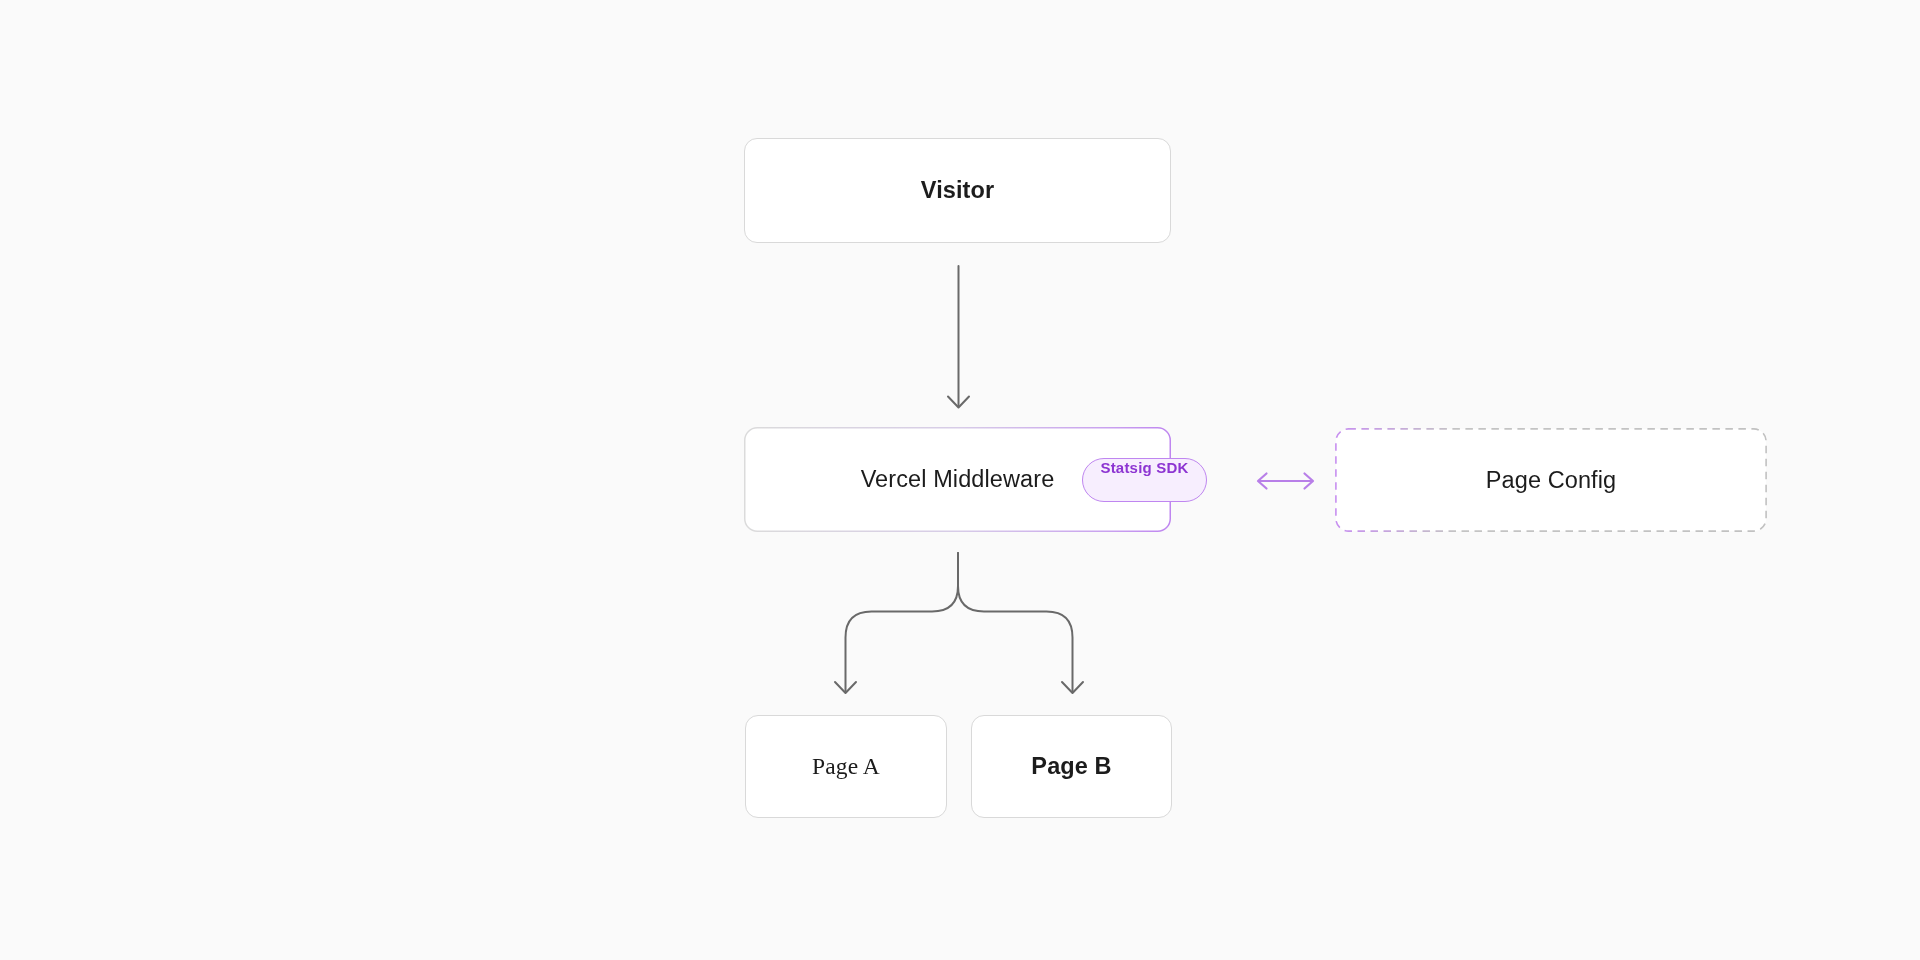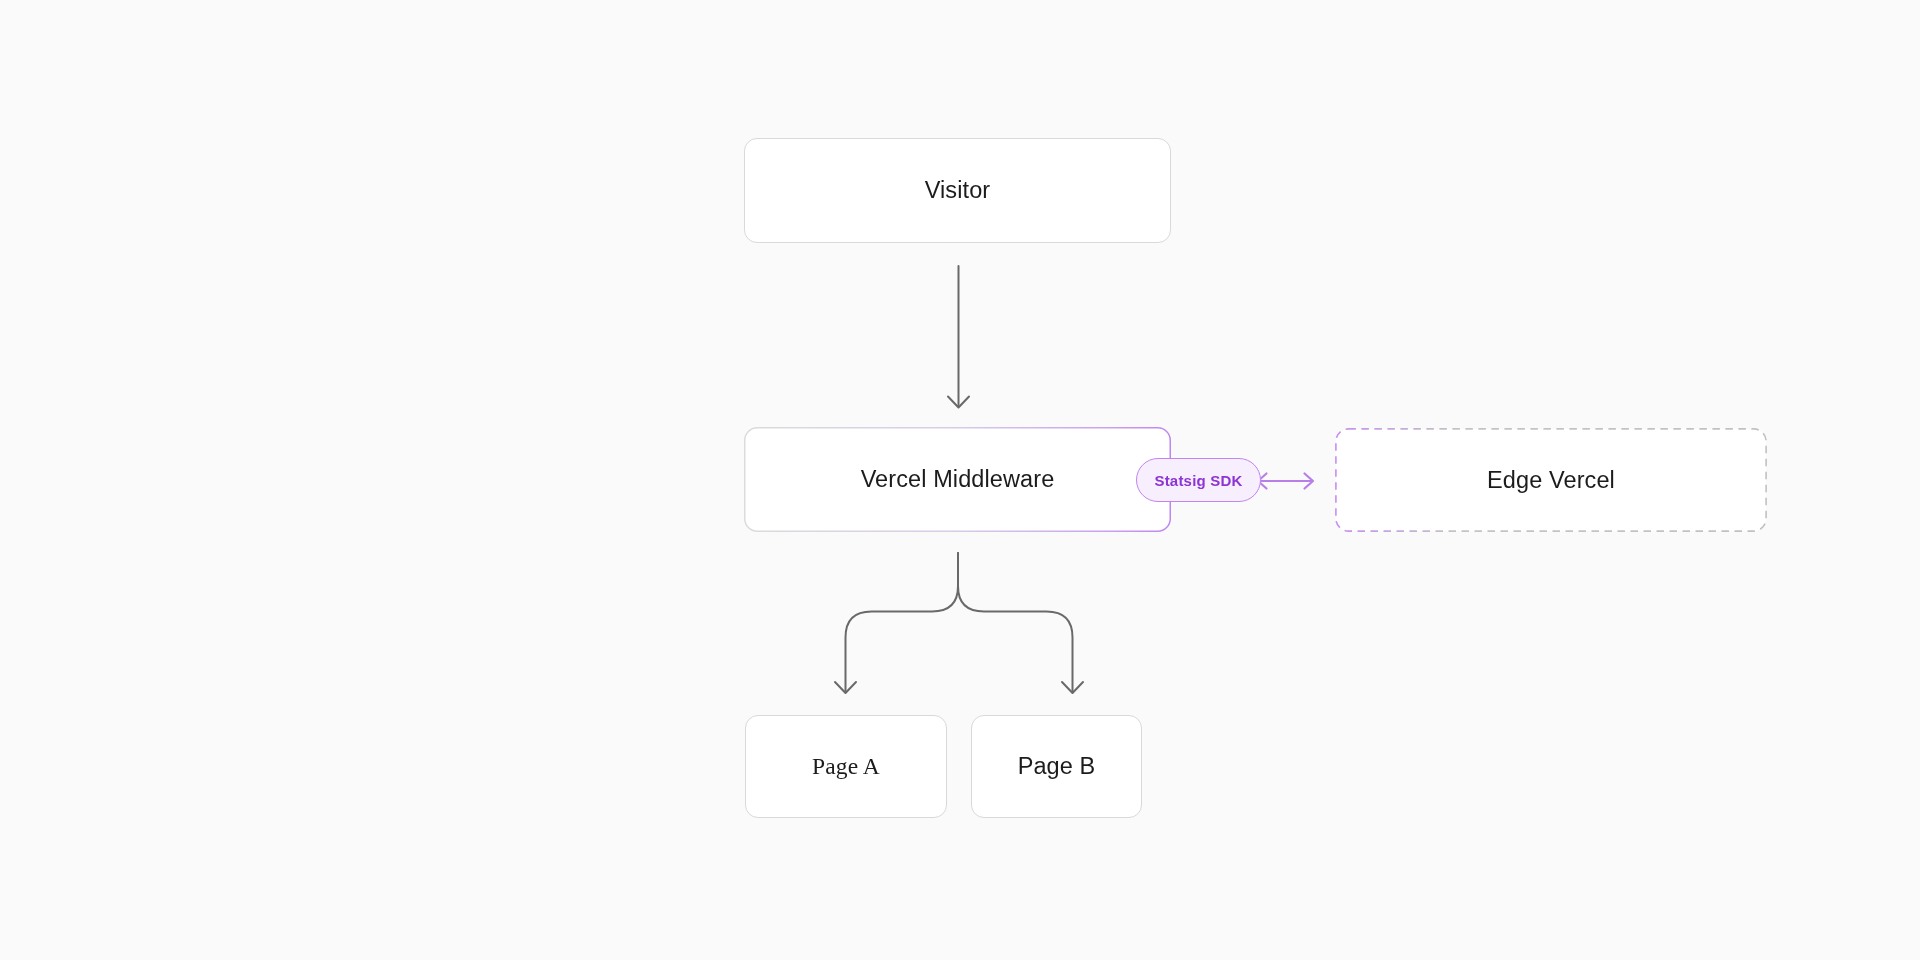--- a/index.html
+++ b/index.html
@@ -30,31 +30,30 @@
     letter-spacing: 0.1px;
     color: #1c1c1c;
     background: #ffffff;
     border: 1.5px solid #d9d9d9;
     border-radius: 13px;
   }
   .node.bare {
     background: transparent;
     border-color: transparent;
   }
-  .node-visitor   { left: 744px; top: 138px; width: 427px; height: 105px; }
+  .node-visitor   { left: 744px; top: 138px; width: 427px; height: 105px; font-weight: bold; }
   .node-middleware{ left: 744px; top: 427px; width: 427px; height: 105px; text-align: center; }
   .node-edge      { left: 1335px; top: 428px; width: 432px; height: 104px; }
   .node-page-a    { left: 745px; top: 715px; width: 202px; height: 103px; font-family: Liberation Serif, serif; }
-  .node-page-b    { left: 971px; top: 715px; width: 171px; height: 103px; }
+  .node-page-b    { left: 971px; top: 715px; width: 201px; height: 103px; font-weight: bold; }
   .badge {
     position: absolute;
     box-sizing: border-box;
-    left: 1136px; top: 458px; width: 125px; height: 44px;
+    left: 1082px; top: 458px; width: 125px; height: 44px;
     display: flex;
-    align-items: center;
     justify-content: center;
     background: #f7eefe;
     border: 1.5px solid #bf86f0;
     border-radius: 22px;
     font-size: 15px;
     font-weight: 600;
     letter-spacing: 0.2px;
     color: #8d35d2;
   }
 </style>
@@ -106,21 +105,21 @@
 
   <div class="node node-visitor">
     <span>Visitor</span>
   </div>
 
   <div class="node bare node-middleware">
     <span>Vercel Middleware</span>
   </div>
 
   <div class="node bare node-edge">
-    <span>Edge Vercel</span>
+    <span>Page Config</span>
   </div>
 
   <div class="node node-page-a">
     <span>Page A</span>
   </div>
 
   <div class="node node-page-b">
     <span>Page B</span>
   </div>
 

